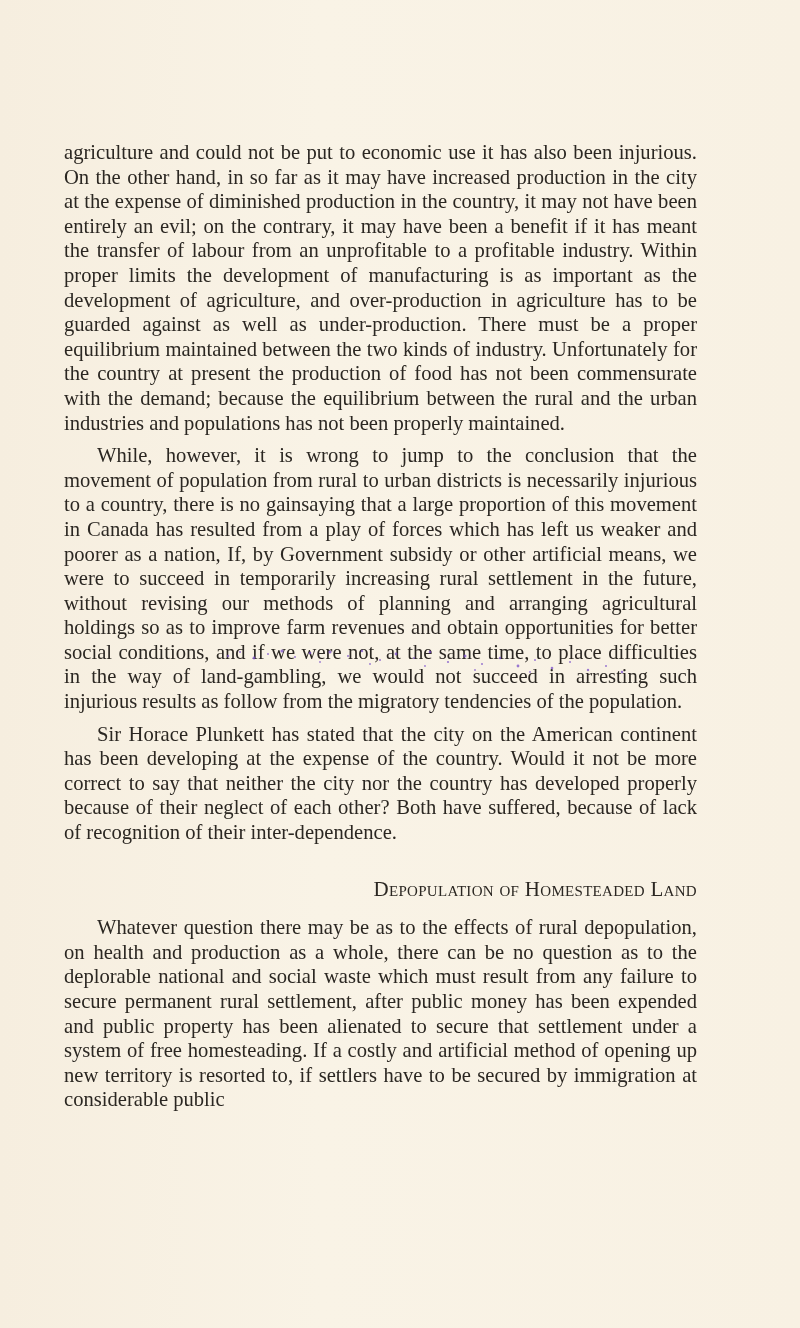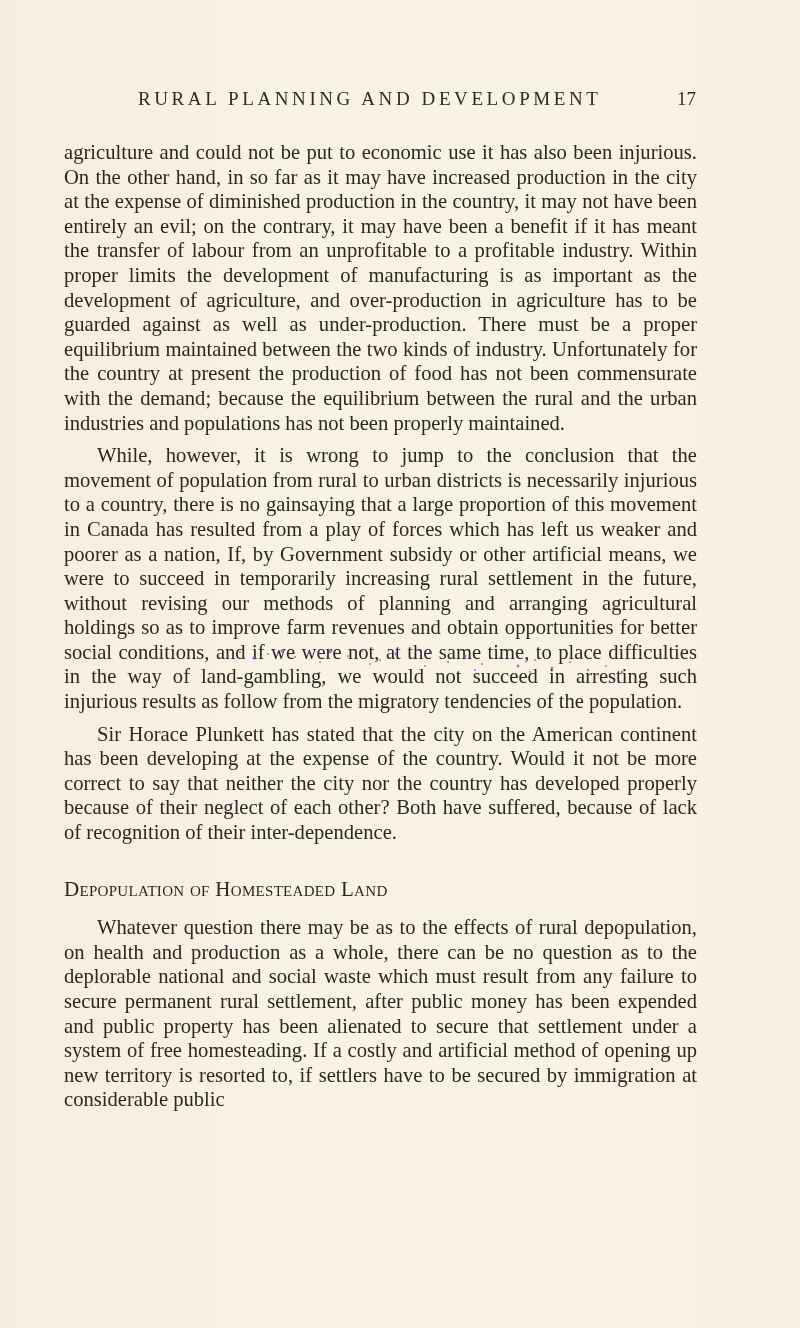--- a/index.html
+++ b/index.html
@@ -53,21 +53,21 @@
       hyphens: manual;
     }
     .body-text p {
       margin: 0 0 8px 0;
       text-indent: 0;
     }
     .body-text p.indent {
       text-indent: 33px;
     }
     .section-heading {
-      text-align: left;
+      text-align: right;
       font-variant: small-caps;
       font-size: 21px;
       letter-spacing: 0.3px;
       margin: 32px 0 14px 0 !important;
       text-indent: 0 !important;
     }
     .stamp {
       position: absolute;
       left: 220px;
       top: 648px;
@@ -75,24 +75,20 @@
       height: 28px;
       pointer-events: none;
       opacity: 0.75;
     }
   </style>
 </head>
 <body>
 
 <div class="page">
 
-  <div class="running-head">
-    <span class="title">RURAL PLANNING AND DEVELOPMENT</span>
-    <span class="folio">17</span>
-  </div>
 
   <div class="body-text">
     <p>agriculture and could not be put to economic use it has also been injur­ious. On the other hand, in so far as it may have increased pro­duction in the city at the expense of diminished production in the coun­try, it may not have been entirely an evil; on the contrary, it may have been a benefit if it has meant the transfer of labour from an un­profitable to a profitable industry. Within proper limits the develop­ment of manufacturing is as important as the development of agri­culture, and over-production in agriculture has to be guarded against as well as under-production. There must be a proper equilibrium maintained between the two kinds of industry. Unfortunately for the country at present the production of food has not been commen­surate with the demand; because the equilibrium between the rural and the urban industries and populations has not been properly maintained.</p>
     <p class="indent">While, however, it is wrong to jump to the conclusion that the movement of population from rural to urban districts is necessarily injurious to a country, there is no gainsaying that a large proportion of this movement in Canada has resulted from a play of forces which has left us weaker and poorer as a nation, If, by Government sub­sidy or other artificial means, we were to succeed in temporarily in­creasing rural settlement in the future, without revising our methods of planning and arranging agricultural holdings so as to improve farm revenues and obtain opportunities for better social conditions, and if we were not, at the same time, to place difficulties in the way of land-gambling, we would not succeed in arresting such injurious results as follow from the migratory tendencies of the population.</p>
     <p class="indent">Sir Horace Plunkett has stated that the city on the American continent has been developing at the expense of the country. Would it not be more correct to say that neither the city nor the country has developed properly because of their neglect of each other? Both have suffered, because of lack of recognition of their inter-dependence.</p>
     <p class="section-heading">Depopulation of Homesteaded Land</p>
     <p class="indent">Whatever question there may be as to the effects of rural depopu­lation, on health and production as a whole, there can be no question as to the deplorable national and social waste which must result from any failure to secure permanent rural settlement, after public money has been expended and public property has been alienated to secure that settlement under a system of free homesteading. If a costly and artificial method of opening up new territory is resorted to, if settlers have to be secured by immigration at considerable public</p>
   </div>
 
   <svg class="stamp" viewBox="0 0 420 28" xmlns="http://www.w3.org/2000/svg">

